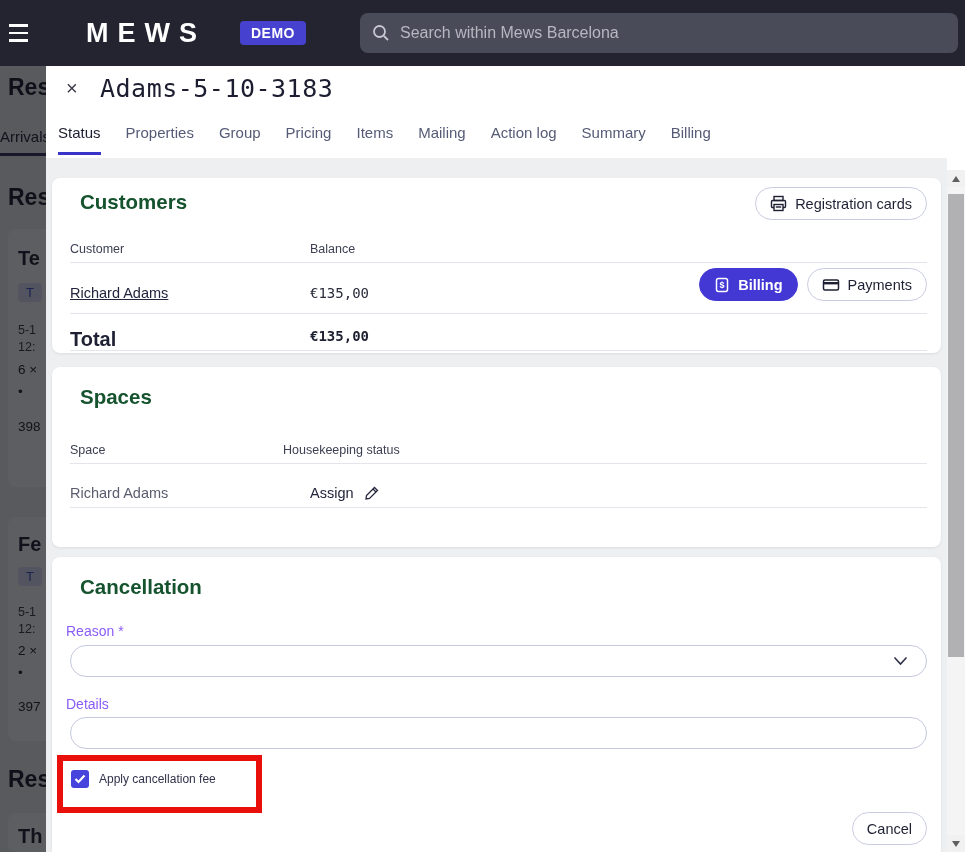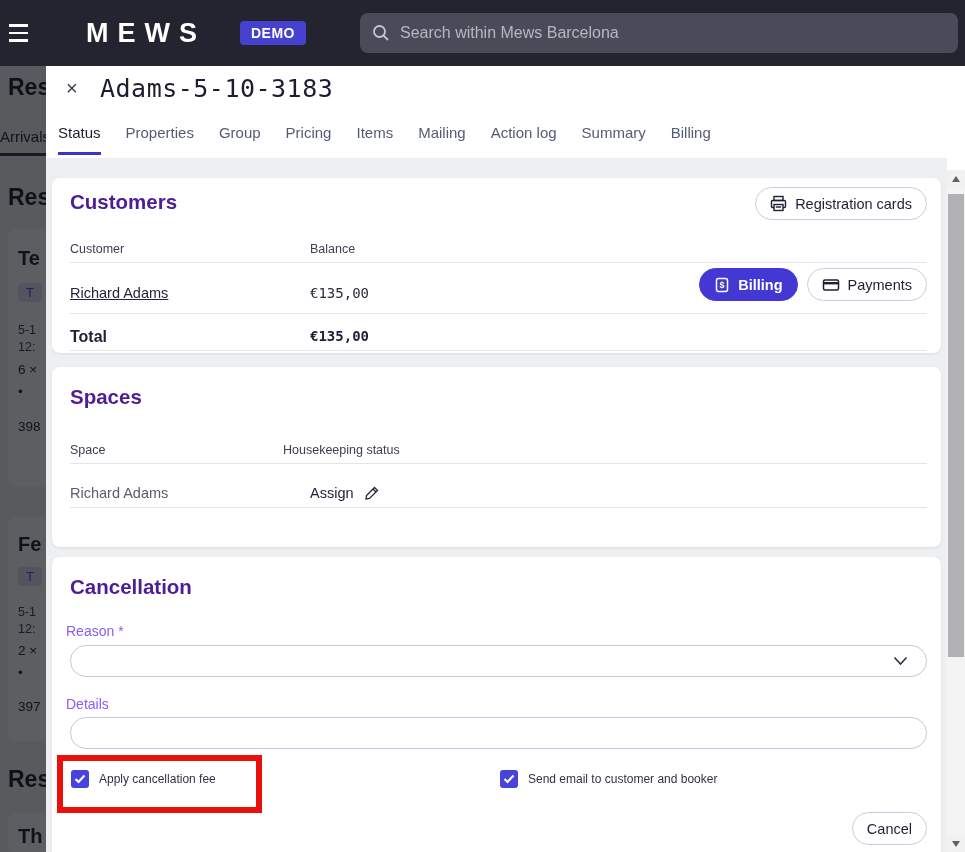--- a/index.html
+++ b/index.html
@@ -35,34 +35,34 @@
   .modal { position:absolute; left:46px; top:66px; width:919px; height:786px; background:#ffffff; z-index:10; }
   .modal-header { position:absolute; left:0; top:0; width:919px; height:92px; background:#fff; }
   .close-btn { position:absolute; left:20px; top:12px; font-size:20px; color:#3a3b4a; background:none; border:none; cursor:pointer; line-height:1; }
   .modal-title { position:absolute; left:54px; top:8px; font-size:25px; color:#1c1d30; letter-spacing:0.5px; }
   .tabs { position:absolute; left:12px; top:58px; display:flex; gap:25px;text-align:center; }
   .tab { font-size:15px; color:#555b76; padding-bottom:11px; cursor:pointer; border-bottom:3px solid transparent; }
   .tab.active { color:#1d1e30; border-bottom-color:#3a35c9; }
 
   .modal-body { position:absolute; left:0; top:92px; width:901px; height:694px; background:#edeff1; overflow:hidden; }
   .card { position:absolute; left:6px; width:889px; background:#fff; border-radius:8px; box-shadow:0 1px 3px rgba(0,0,0,0.08); }
-  .card h2 { position:absolute; left:18px; font-size:20.5px; font-weight:600; color:#4c1d95; }
+  .card h2 { position:absolute; left:28px; font-size:20.5px; font-weight:600; color:#14532d; }
   .rule { position:absolute; left:18px; right:14px; height:1px; background:#e4e5ea; }
   .th { font-size:12.5px; color:#3d4052; }
   .pill-btn { display:inline-flex; align-items:center; gap:8px; height:33px; padding:0 14px; border:1px solid #c9cce0; border-radius:17px; background:#fff; color:#1e2033; font-size:14.5px; font-family:"Liberation Sans", sans-serif; cursor:pointer; }
   .pill-btn.primary { background:#4338d4; border-color:#4338d4; color:#fff; font-weight:700; }
 
   
   .card-customers { top:20px; height:175px; }
   .cust-head { position:absolute; left:18px; top:64px; display:flex; }
   .cust-head .c1 { width:240px; }
   .row-name { position:absolute; left:18px; top:107px; font-size:14.5px; color:#23243d; text-decoration:underline; cursor:pointer; }
   .row-balance { position:absolute; left:258px; top:107px; font-size:14px; color:#2a2b3a; }
   .row-actions { position:absolute; right:14px; top:90px; display:flex; gap:9px; }
-  .total-label { position:absolute; left:18px; top:150px; font-size:16px; font-weight:700; color:#1e2033; }
+  .total-label { position:absolute; left:18px; top:150px; font-size:20px; font-weight:700; color:#1e2033; }
   .total-value { position:absolute; left:258px; top:150px; font-size:14px; font-weight:700; color:#1e2033; }
 
   
   .card-spaces { top:209px; height:180px; }
   .sp-head { position:absolute; left:18px; top:76px; display:flex; }
   .sp-head .c1 { width:240px; font-weight:700; color:#2a2c3f; }
   .sp-head .c2 { width:213px; }
   .sp-name { position:absolute; left:18px; top:118px; font-size:14.5px; color:#5a5d6e; }
   .sp-assign { position:absolute; left:258px; top:118px; font-size:14.5px; color:#23253c; display:flex; align-items:center; gap:10px; cursor:pointer; }
 
@@ -238,28 +238,20 @@
 
       <div class="checkrow" style="left:19px;">
         <div class="checkbox">
           <svg width="12" height="10" viewBox="0 0 12 10" fill="none" stroke="#fff" stroke-width="2.2">
               <polyline points="1.5,5 4.5,8 10.5,1.5"></polyline>
             </svg>
         </div>
         <div class="checklabel">Apply cancellation fee</div>
       </div>
 
-      <div class="checkrow" style="left:448px;">
-        <div class="checkbox">
-          <svg width="12" height="10" viewBox="0 0 12 10" fill="none" stroke="#fff" stroke-width="2.2">
-              <polyline points="1.5,5 4.5,8 10.5,1.5"></polyline>
-            </svg>
-        </div>
-        <div class="checklabel">Send email to customer and booker</div>
-      </div>
 
       <div class="cancel-wrap">
         <button class="pill-btn">
           <span>Cancel</span>
         </button>
       </div>
     </div>
 
   </div>
 

